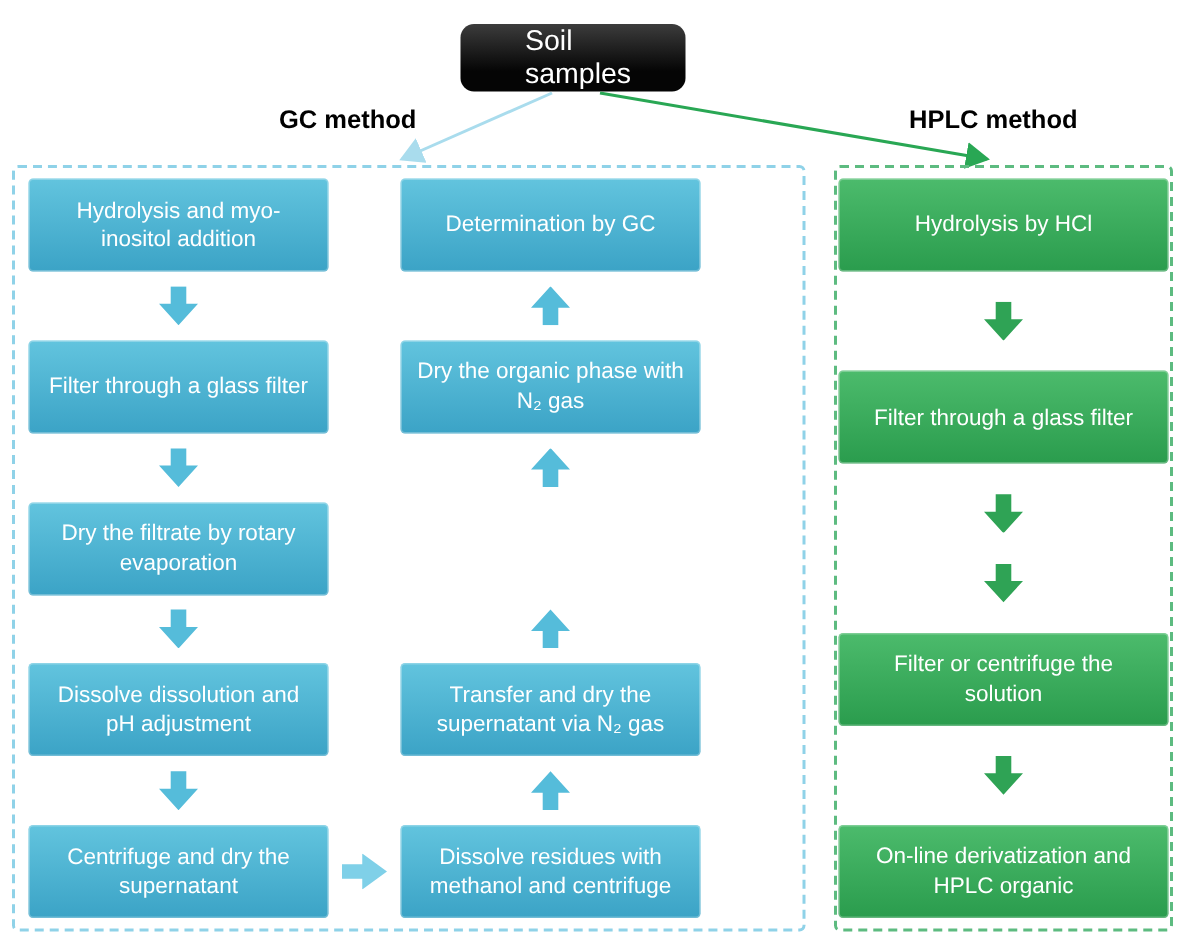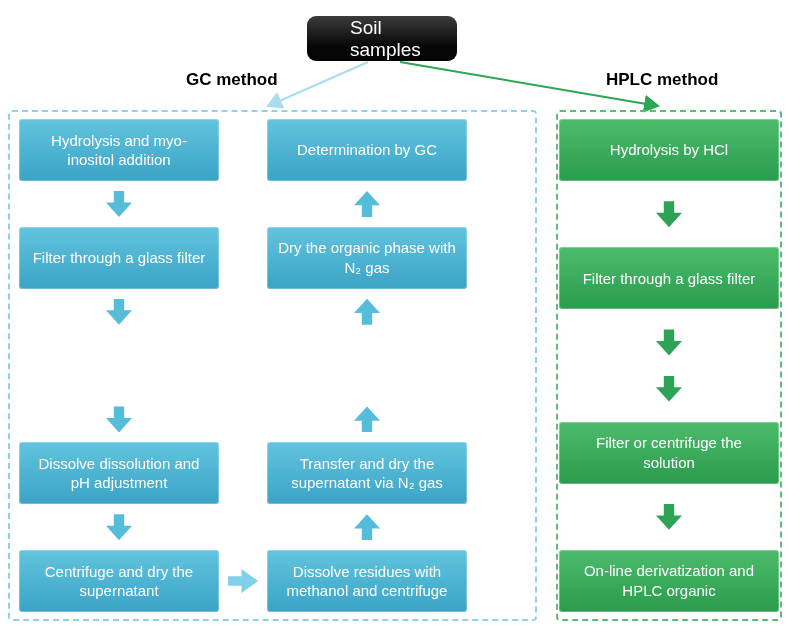--- a/index.html
+++ b/index.html
@@ -108,20 +108,21 @@
 
   <div class="arrow arr-down-blue" style="grid-area:2/1"></div>
   <div class="arrow arr-up-blue" style="grid-area:2/3"></div>
 
   <div class="box box-blue" style="grid-area:3/1">Filter through a glass filter</div>
   <div class="box box-blue" style="grid-area:3/3">Dry the organic phase with N₂ gas</div>
 
   <div class="arrow arr-down-blue" style="grid-area:4/1"></div>
   <div class="arrow arr-up-blue" style="grid-area:4/3"></div>
 
+  <div class="box box-blue" style="grid-area:5/1">Dry the filtrate by rotary evaporation</div>
 
   <div class="arrow arr-down-blue" style="grid-area:6/1"></div>
   <div class="arrow arr-up-blue" style="grid-area:6/3"></div>
 
   <div class="box box-blue" style="grid-area:7/1">Dissolve dissolution and pH adjustment</div>
   <div class="box box-blue" style="grid-area:7/3">Transfer and dry the supernatant via N₂ gas</div>
 
   <div class="arrow arr-down-blue" style="grid-area:8/1"></div>
   <div class="arrow arr-up-blue" style="grid-area:8/3"></div>
 

